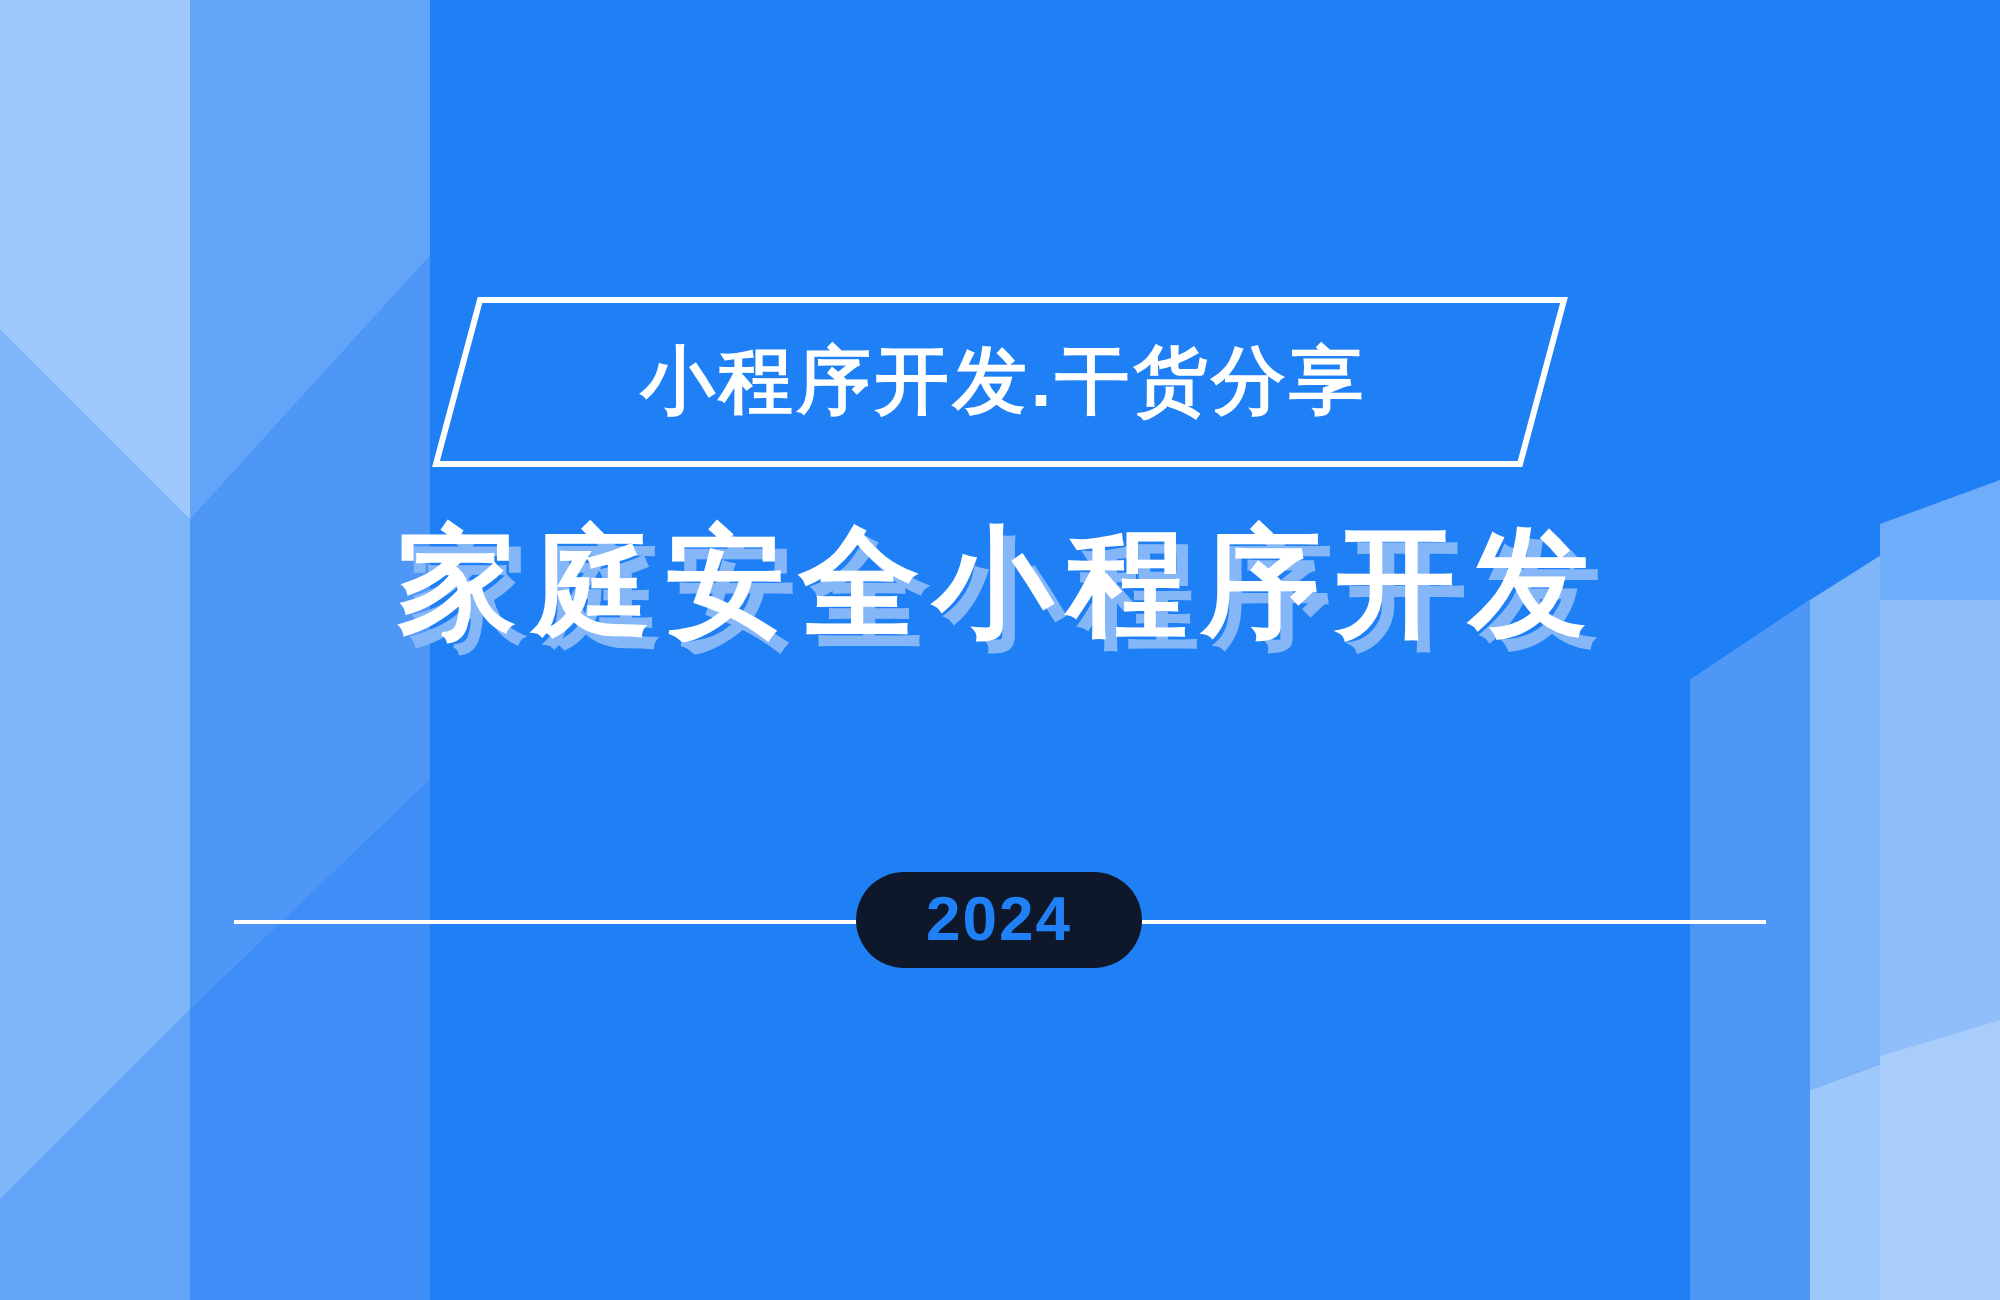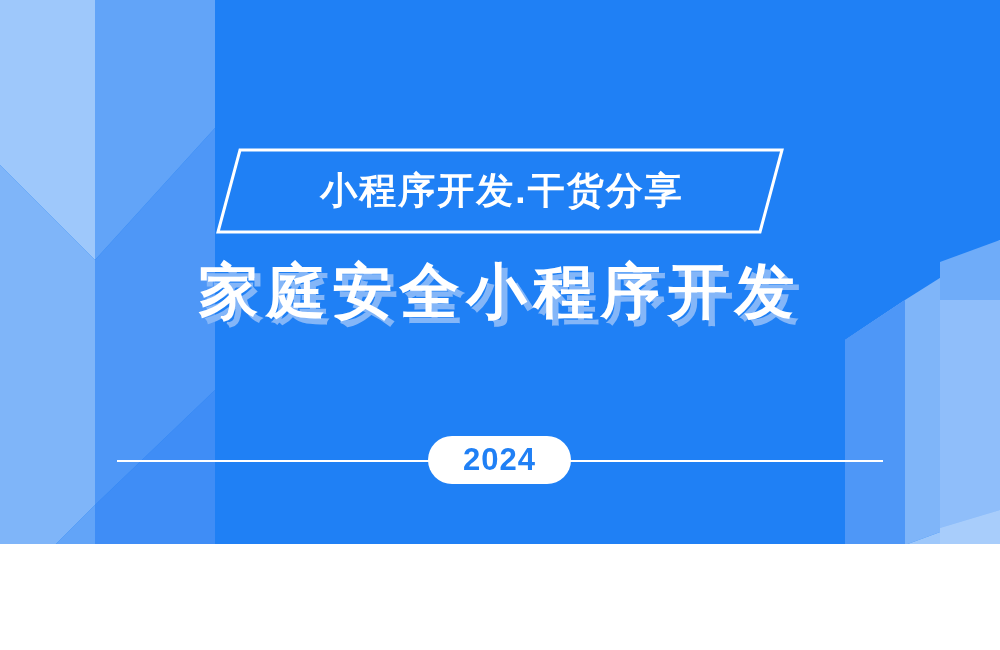--- a/index.html
+++ b/index.html
@@ -3,21 +3,21 @@
 <meta charset="utf-8">
 <style>
   html, body {
     margin: 0;
     padding: 0;
     background: #ffffff;
   }
   #poster {
     position: relative;
     width: 1000px;
-    height: 544px;
+    height: 650px;
     overflow: hidden;
     background: #1F80F5;
     font-family: "Liberation Sans", "DejaVu Sans", sans-serif;
     user-select: none;
   }
 
   
   #deco-left, #deco-right {
     position: absolute;
     top: 0;
@@ -82,21 +82,21 @@
   .rule-left  { left: 117px; width: 318px; }
   .rule-right { left: 563px; width: 320px; }
 
   .year-pill {
     position: absolute;
     left: 428px;
     top: 436px;
     width: 143px;
     height: 48px;
     border-radius: 24px;
-    background: #ffffff;
+    background: #0f172a;
     display: flex;
     align-items: center;
     justify-content: center;
   }
   .year-pill span {
     color: #2080F5;
     font-size: 31px;
     font-weight: 700;
     letter-spacing: 1px;
   }

